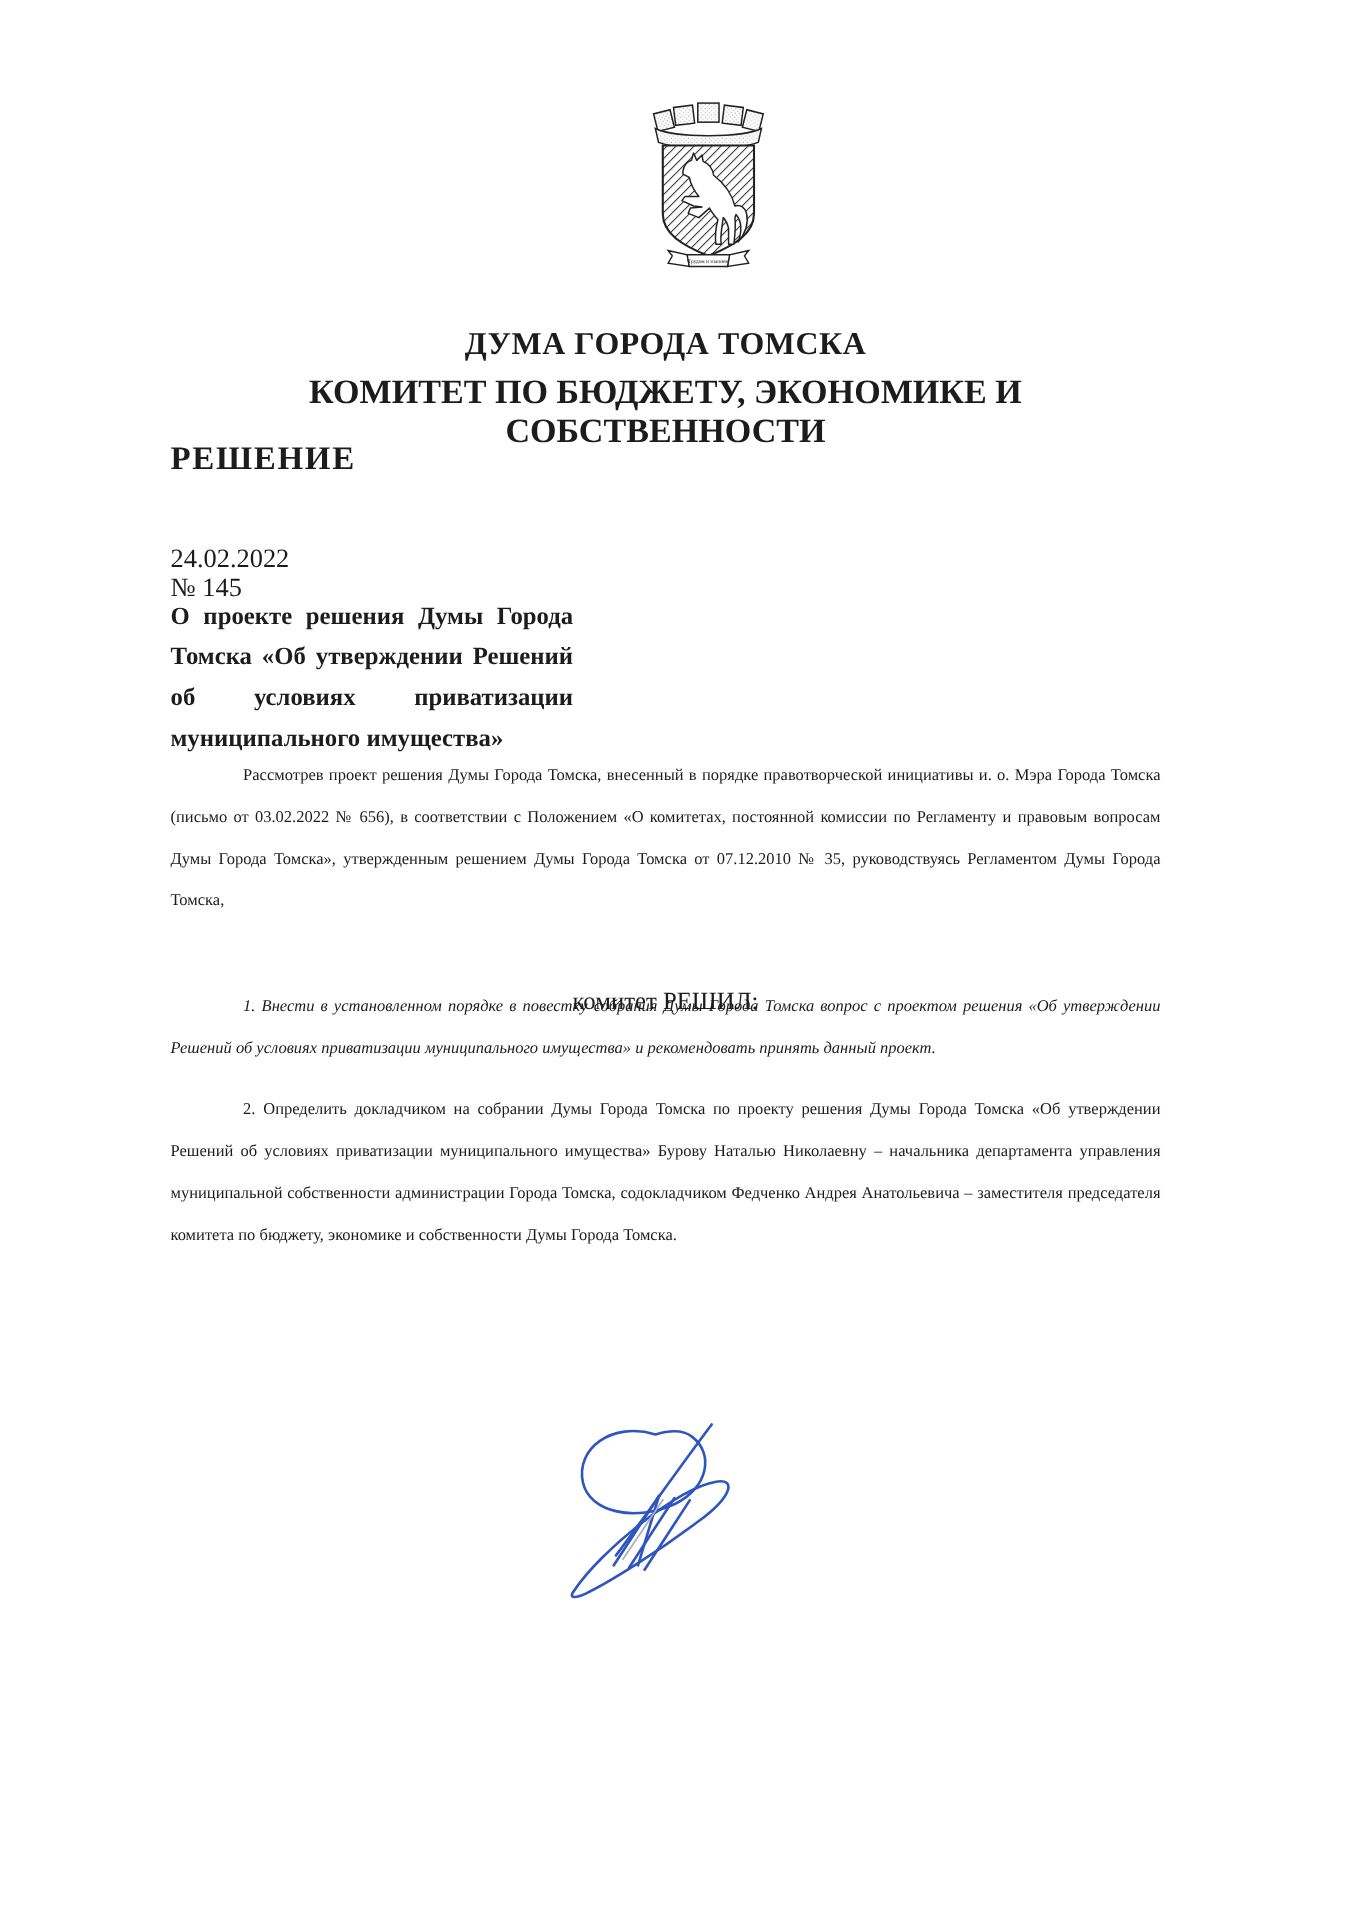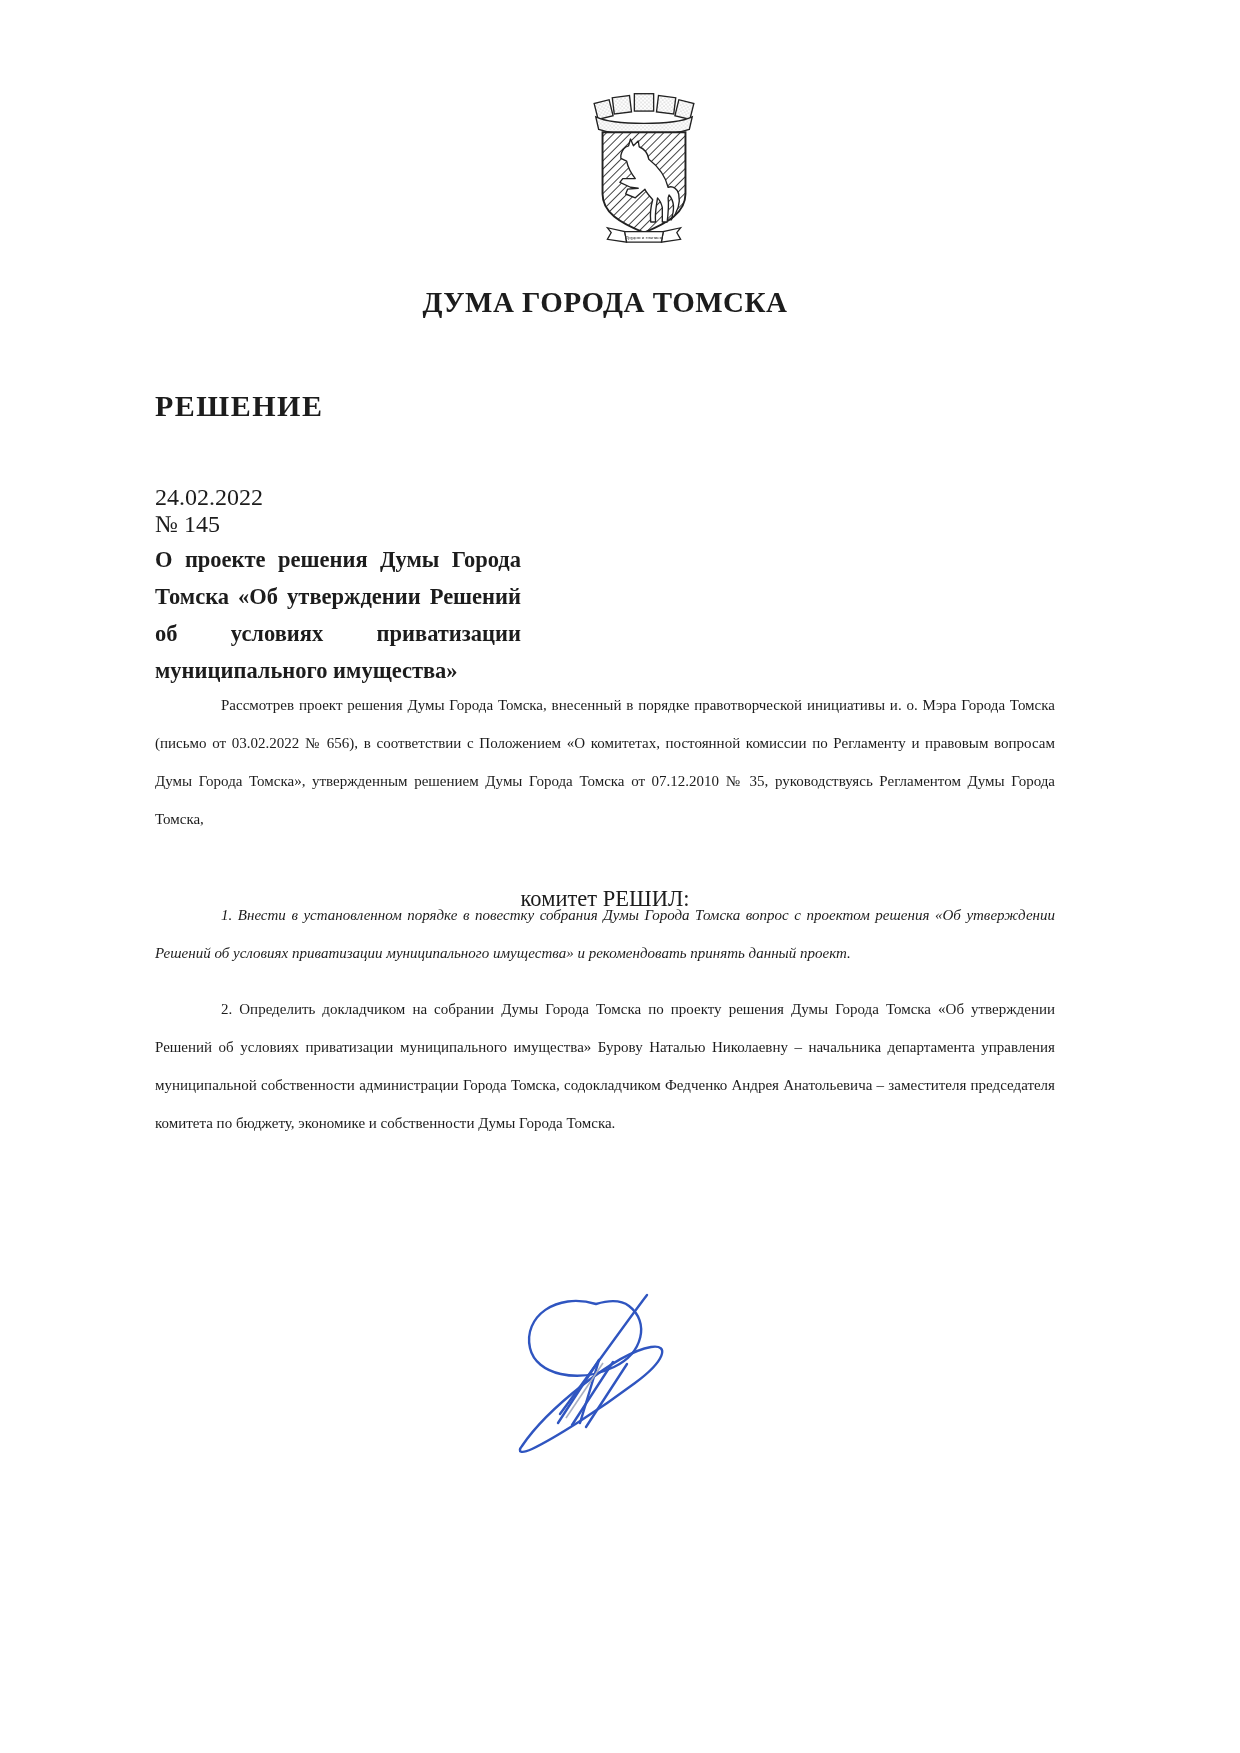--- a/index.html
+++ b/index.html
@@ -5,21 +5,21 @@
   html,body{margin:0;padding:0;background:#ffffff;}
   .page{
     position:relative;
     width:1240px;height:1753px;
     background:#ffffff;
     font-family:"Liberation Serif","DejaVu Serif",serif;
     color:#1c1c1c;
     overflow:hidden;
   }
   .abs{position:absolute;}
-  .col{left:155px;width:900px;}
+  .col{left:155px;width:900px;margin-top:11px;}
   .org1{top:286px;font-size:29px;font-weight:bold;text-align:center;letter-spacing:.5px;}
   .org2{top:327px;font-size:31px;font-weight:bold;text-align:center;}
   .doctype{top:389px;font-size:30px;font-weight:bold;text-align:left;letter-spacing:1.5px;}
   .meta{top:484px;display:flex;justify-content:space-between;font-size:24px;flex-direction:column;}
   .subject{
     top:541px;left:155px;width:366px;
     font-size:22.5px;line-height:37px;font-weight:bold;
     text-align:justify;
     font-family:Liberation Serif, serif;
   }
@@ -73,20 +73,21 @@
 
     <g fill="#ffffff" stroke="#222" stroke-width="1.3">
       <path d="M38,147 L56,151 L58,162 L38,159 L42,152 Z"></path>
       <path d="M114,147 L96,151 L94,162 L114,159 L110,152 Z"></path>
       <path d="M56,151 L96,151 L94,162 L58,162 Z"></path>
     </g>
     <text x="76" y="159" font-size="5" text-anchor="middle" fill="#222" stroke="none">Трудом и знанием</text>
   </svg>
 
   <div class="abs col org1">ДУМА ГОРОДА ТОМСКА</div>
+  <div class="abs col org2">КОМИТЕТ ПО БЮДЖЕТУ, ЭКОНОМИКЕ И СОБСТВЕННОСТИ</div>
   <div class="abs col doctype">РЕШЕНИЕ</div>
 
   <div class="abs col meta">
     <span>24.02.2022</span>
     <span>№ 145</span>
   </div>
 
   <div class="abs subject">О проекте решения Думы Города Томска «Об утверждении Решений об условиях приватизации муниципального имущества»</div>
 
   <p class="abs col body-par preamble">Рассмотрев проект решения Думы Города Томска, внесенный в порядке правотворческой инициативы и. о. Мэра Города Томска (письмо от 03.02.2022 № 656), в соответствии с Положением «О комитетах, постоянной комиссии по Регламенту и правовым вопросам Думы Города Томска», утвержденным решением Думы Города Томска от 07.12.2010 № 35, руководствуясь Регламентом Думы Города Томска,</p>

